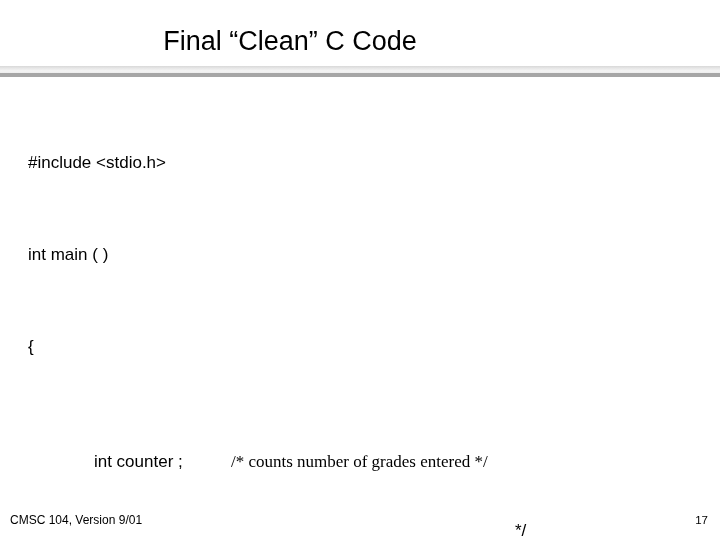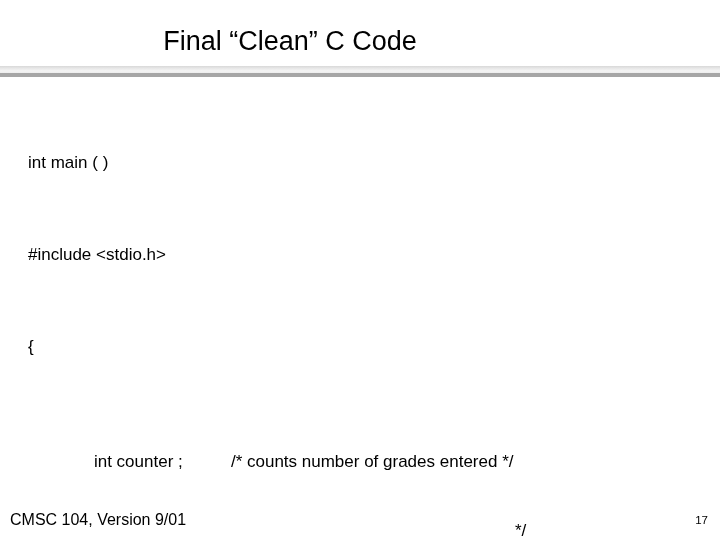--- a/index.html
+++ b/index.html
@@ -82,34 +82,35 @@
   }
   .decl {
     display: inline-block;
     width: 137px;
     white-space: pre;
     margin-left: 20px;
   }
   .cmt-open {
     display: inline-block;
     white-space: pre;
+    font-family: Liberation Serif, serif;
   }
   .cmt-close {
     position: absolute;
     left: 487px;
     top: 0;
     white-space: pre;
   }
 
   
   .footer-left {
     position: absolute;
     left: 10px;
     top: 513px;
-    font-size: 16px;
+    font-size: 12px;
     line-height: 14px;
     color: #000000;
     white-space: pre;
   }
   .footer-page {
     position: absolute;
     right: 12px;
     top: 513px;
     font-size: 11.5px;
     line-height: 14px;
@@ -123,23 +124,23 @@
 
 <div class="slide-title">Final “Clean” C Code</div>
 
 <div class="divider">
   <div class="band-top"></div>
   <div class="band-bottom"></div>
 </div>
 
 <div class="code-body">
 
+  <span class="code-line">#include &lt;stdio.h&gt;</span>
+
   <span class="code-line">int main ( )</span>
-
-  <span class="code-line">#include &lt;stdio.h&gt;</span>
 
   <span class="code-line">{</span>
 
   <span class="code-row">
     <span class="decl">int counter ;</span><span class="cmt-open">/* counts number of grades entered */</span><span class="cmt-close"></span>
   </span>
 
   <span class="code-row">
     <span class="cmt-close">*/</span>
   </span>

